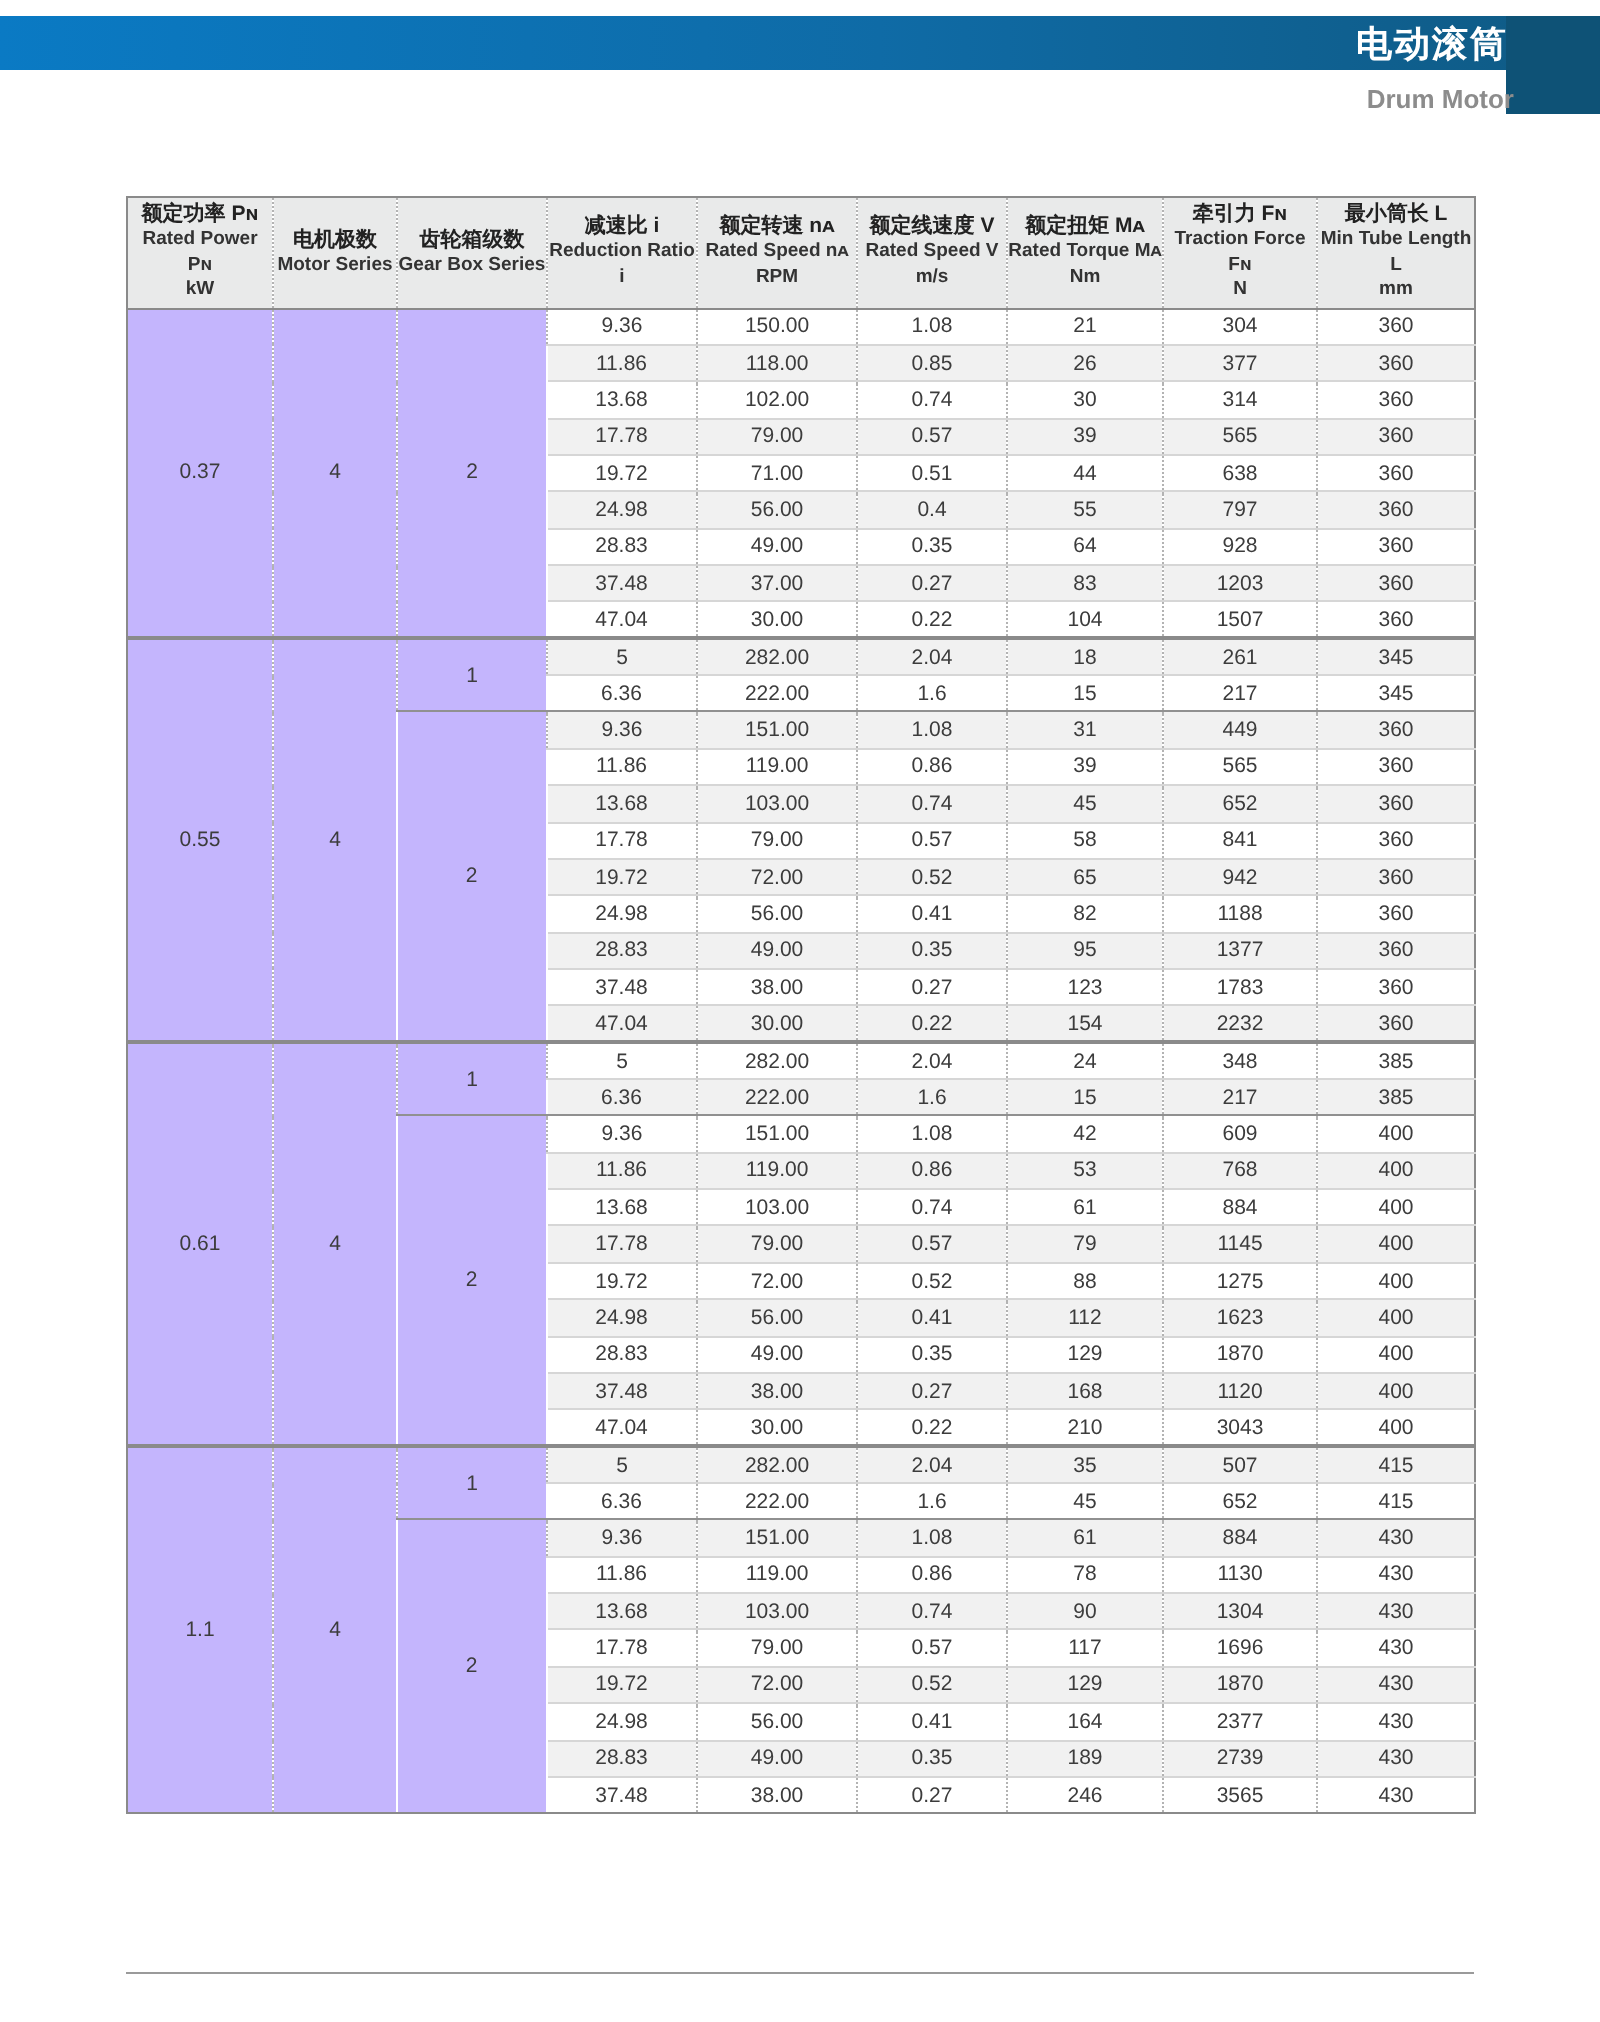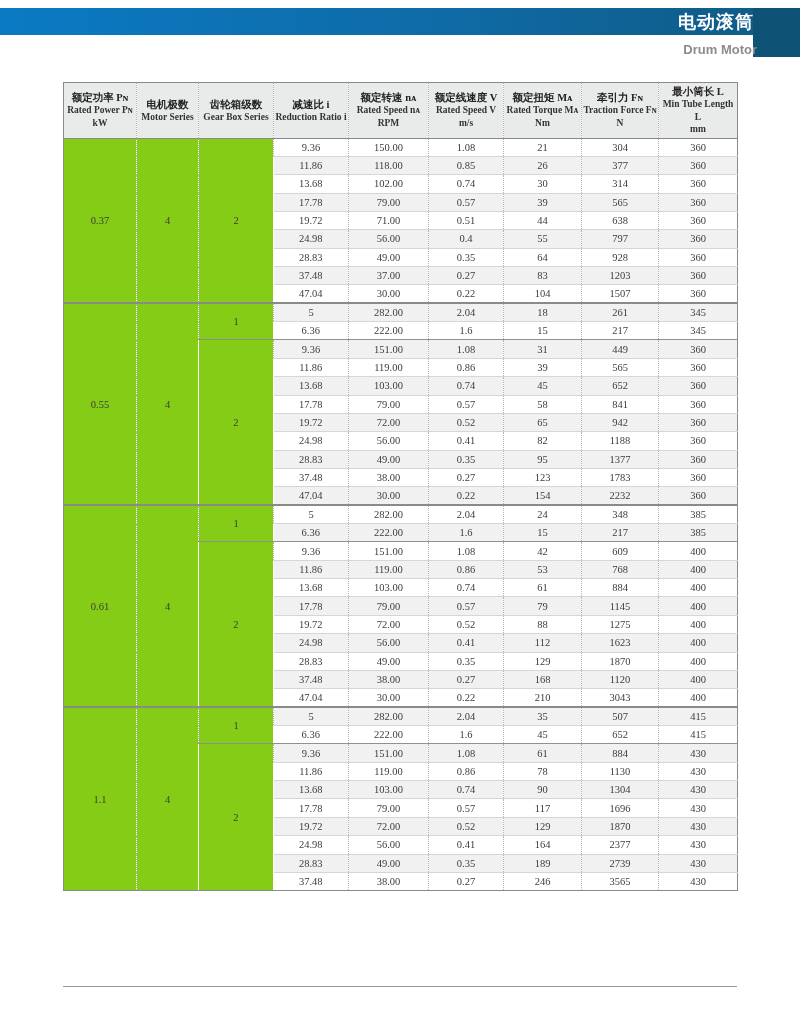--- a/index.html
+++ b/index.html
@@ -15,32 +15,32 @@
   .corner-square { position:absolute; top:8px; left:753px; width:47px; height:49px; background:#0e5276; }
   .drum-motor { position:absolute; top:42px; left:0; width:745px; text-align:right;
                 color:#8c8c8c; font-weight:bold; font-size:13px;margin-left:12px; }
 
   
   .sec-title { position:absolute; top:75px; left:63px; width:680px; font-size:12px; font-weight:bold; color:#1a1a1a;
                display:flex; align-items:center; gap:5px; white-space:nowrap; }
   .sq-icon { display:inline-block; width:10px; height:10px; background:#1a1a1a; }
 
   
-  .table-wrap { position:absolute; top:82px; left:63px; width:674px;font-family:Liberation Serif, serif; }
+  .table-wrap { position:absolute; top:98px; left:63px; width:674px; }
   table { border-collapse:collapse; table-layout:fixed; width:674px; border:1.5px solid #8a8a8a; }
   th, td { text-align:center; vertical-align:middle; overflow:hidden; }
   th+th, td+td { border-left:1px dotted #b3b3b3; }
   thead th { background:#e9eaea; height:47px; border-bottom:1.2px solid #8a8a8a; padding:2px 0; }
   .h-cn { font-size:10.5px; color:#222; line-height:13px; }
   .h-en { font-size:9.5px; color:#333; line-height:12.5px; }
   tbody tr { height:18.36px; }
   tbody td { font-size:10.5px; color:#3c3c3c; }
   td.data-cell { border-top:1px solid #d6d6d6; }
   tr.shade { background:#f1f1f1; }
-  td.label-cell { background:#84cc16; }
+  td.label-cell { background:#c4b5fd; }
   tr.grp-top td { border-top:1.4px solid #909090; }
   tr.blk-top td { border-top:2px solid #8a8a8a; }
 
   
   .footer-line { position:absolute; top:986px; left:63px; width:674px; height:0;
                  border-top:1.5px solid #9a9a9a; }
   .footer-text { position:absolute; top:992px; left:63px; width:677px; text-align:right;
                  font-size:12.5px; font-weight:bold; color:#4a4a4a; letter-spacing:0.5px; }
 </style>
 </head>

